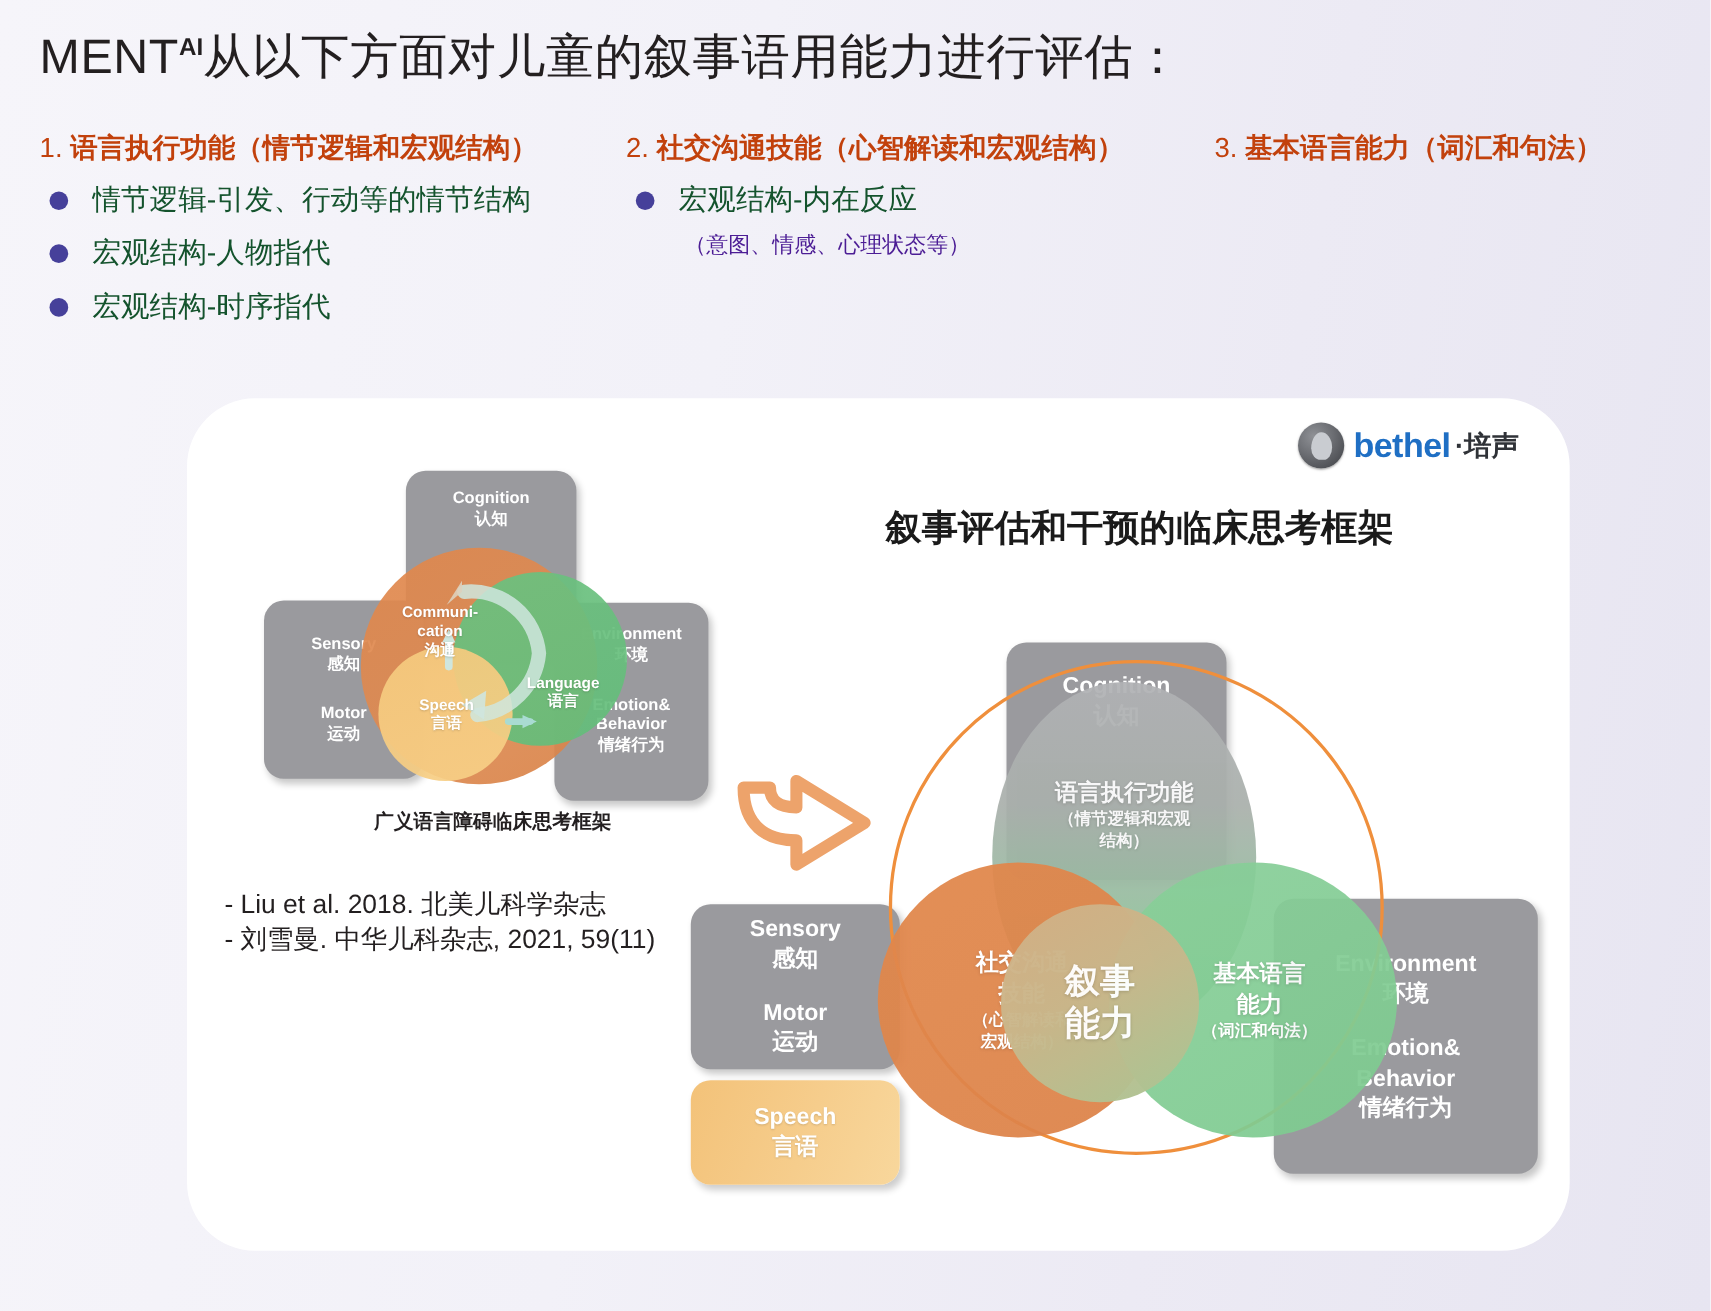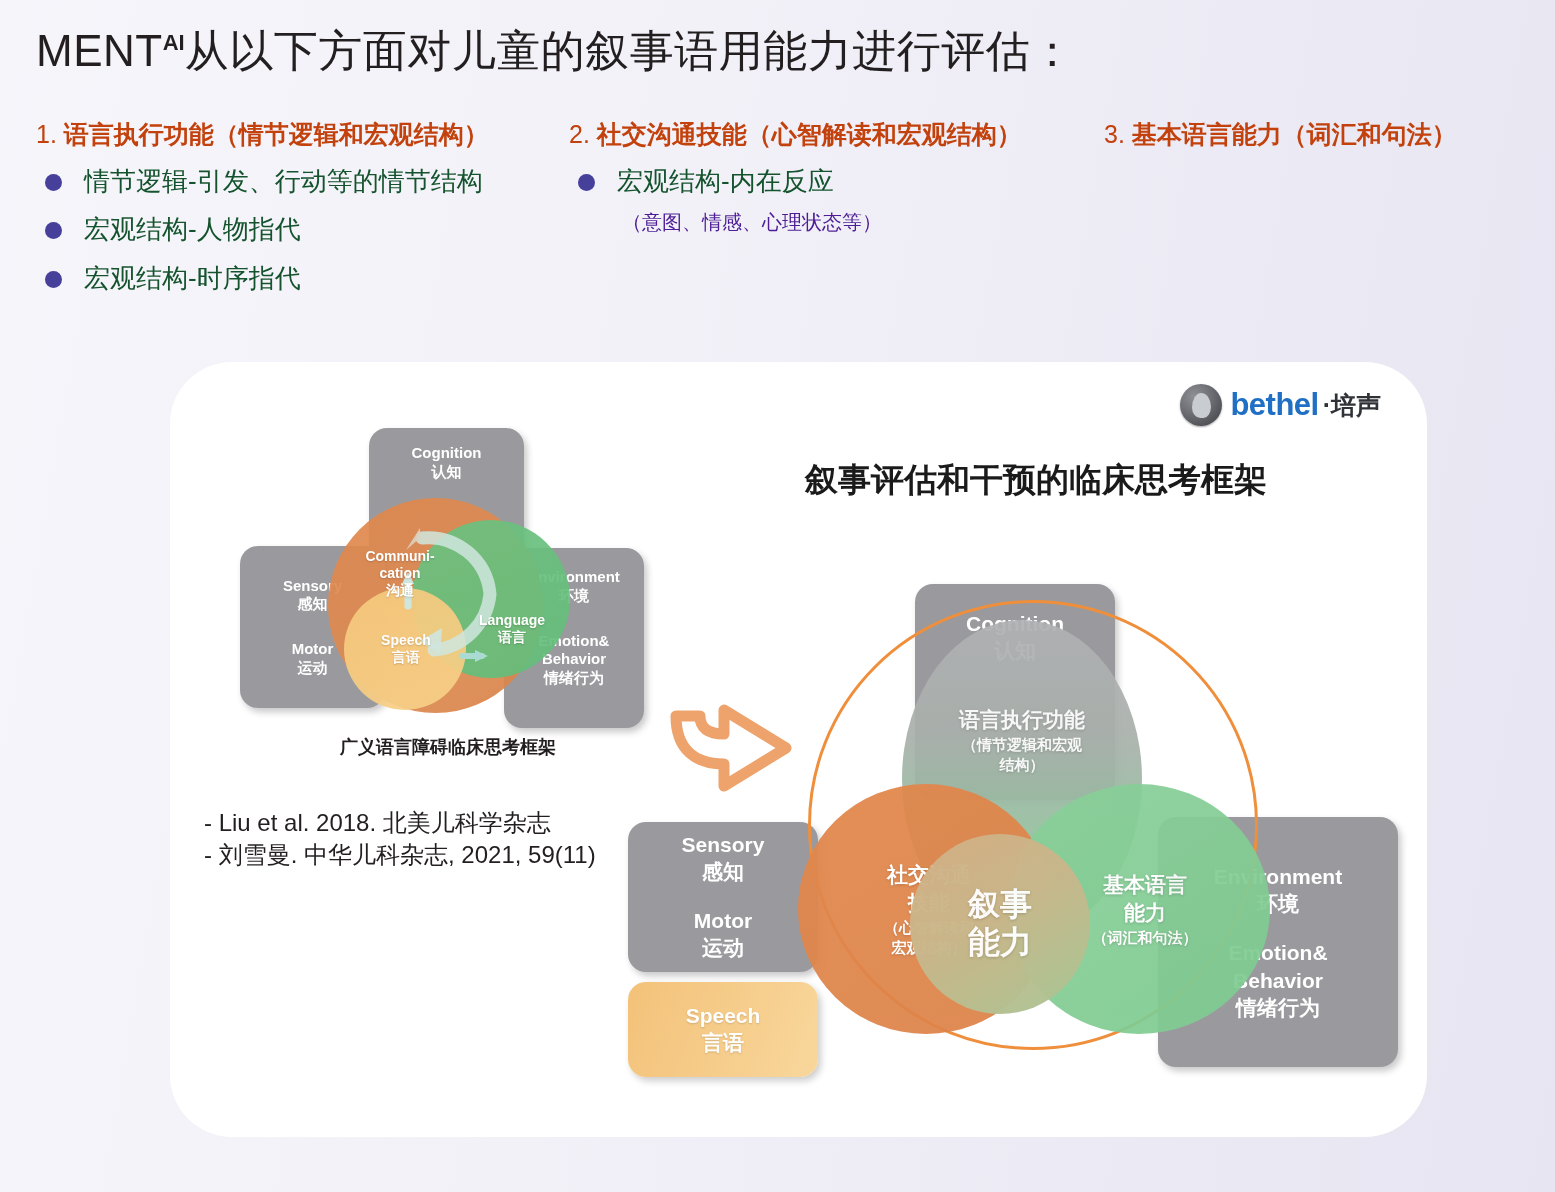--- a/index.html
+++ b/index.html
@@ -122,21 +122,21 @@
     left:188px;top:222px;width:250px;height:250px;
     background:linear-gradient(145deg,#e2884c 0%,#dd834a 100%);opacity:.94;
     padding-left:6px;
   }
   .m-right{
     left:398px;top:222px;width:250px;height:250px;
     background:linear-gradient(145deg,#8acf9a 0%,#7ecb90 100%);opacity:.93;
     padding-left:12px;
   }
   .m-center{
-    left:300px;top:272px;width:180px;height:180px;
+    left:300px;top:260px;width:180px;height:180px;
     background:linear-gradient(150deg,#d3b085 0%,#c9b78b 45%,#a9c694 100%);opacity:.97;align-items:center;
   }
   .m-t1{font-size:21px;}
   .m-t2{font-size:15px;line-height:1.22;margin-top:2px;}
   .m-big{font-size:32px;line-height:1.18;}
 </style>
 </head>
 <body>
 
 <div class="page-title">

